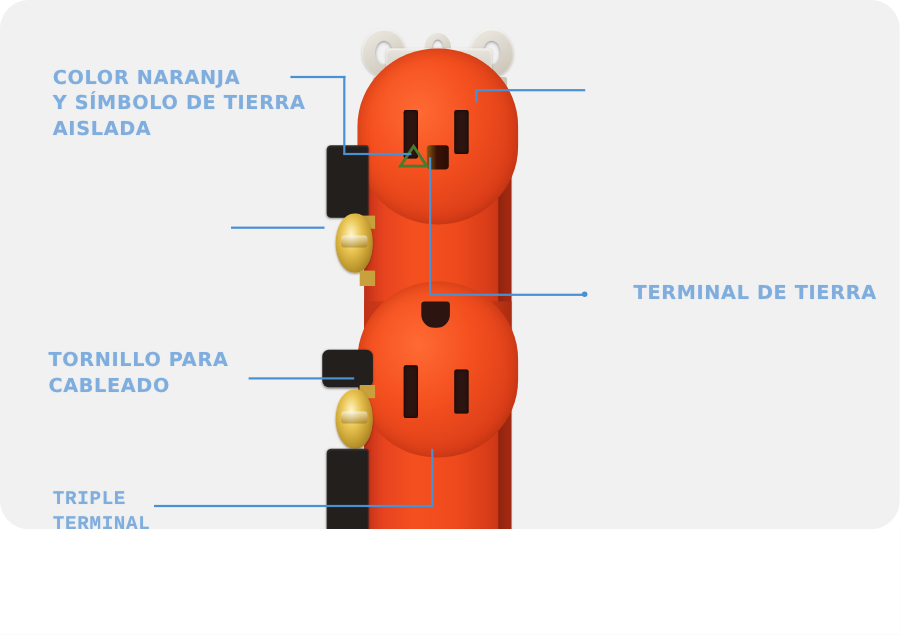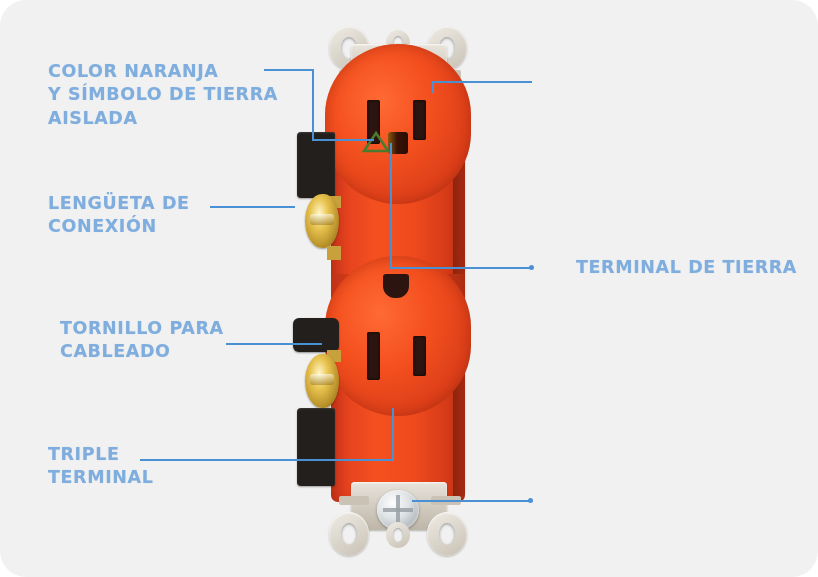--- a/index.html
+++ b/index.html
@@ -3,21 +3,21 @@
 <meta charset="utf-8">
 <title>Diagrama Receptáculo Naranja</title>
 <style>
   html,body{margin:0;padding:0;background:#ffffff;}
   body{
     font-family:"DejaVu Sans","Liberation Sans",sans-serif;
     -webkit-font-smoothing:antialiased;
   }
   #page{
     position:relative;
-    width:818px;height:577px;
+    width:818px;height:481px;
     background:#f1f1f1;
     border-radius:26px;
     overflow:hidden;
   }
 
   
   .label{
     position:absolute;
     color:#7fadde;
     font-weight:bold;
@@ -235,27 +235,25 @@
       <div class="ear l"></div>
       <div class="ear r"></div>
       <div class="midhole"></div>
     </div>
   </div>
 
   <div class="label" style="left:48px;top:60px;width:250px;">COLOR NARANJA
 Y SÍMBOLO DE TIERRA
 AISLADA</div>
 
-  <div class="label" style="left:48px;top:192px;width:230px;">LENGÜETA DE
-CONEXIÓN</div>
-
-  <div class="label" style="left:60px;top:317px;width:230px;">TORNILLO PARA
+
+  <div class="label" style="left:44px;top:317px;width:230px;">TORNILLO PARA
 CABLEADO</div>
 
-  <div class="label" style="left:48px;top:443px;width:200px;">TRIPLE
+  <div class="label" style="left:48px;top:443px;width:200px;font-family:Liberation Mono, monospace;">TRIPLE
 TERMINAL</div>
 
 
   <div class="label" style="left:560px;top:256px;width:270px;margin-left:16px;">TERMINAL DE TIERRA</div>
 
 
   <div class="lead h" style="left:264px;top:69px;width:50px;"></div>
   <div class="lead v" style="left:312px;top:69px;height:71px;"></div>
   <div class="lead h" style="left:312px;top:139px;width:62px;"></div>
 

